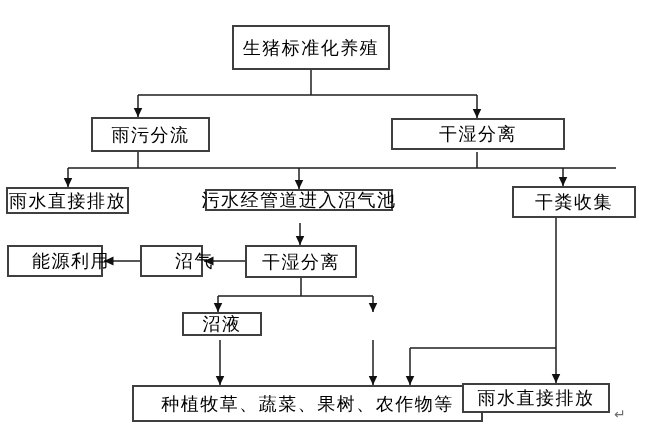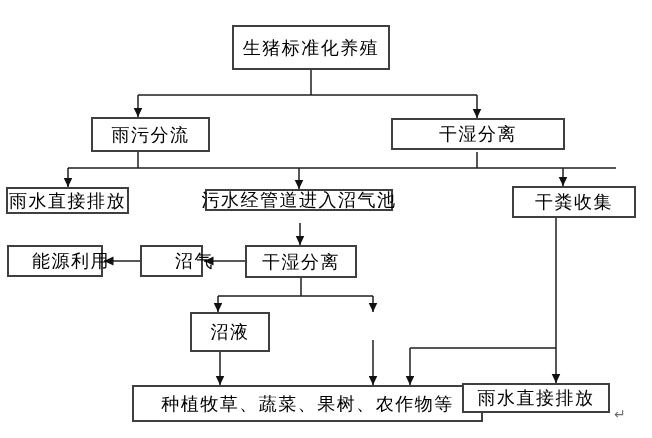--- a/index.html
+++ b/index.html
@@ -96,21 +96,21 @@
   <div class="node" style="left:205px; top:189px; width:188px; height:22px;">污水经管道进入沼气池</div>
 
   <div class="node" style="left:512px; top:186px; width:124px; height:32px;">干粪收集</div>
 
   <div class="node" style="left:7px;   top:245px; width:96px;  height:32px;padding-left:32px;">能源利用</div>
 
   <div class="node" style="left:140px; top:245px; width:63px;  height:32px;padding-left:46px;">沼气</div>
 
   <div class="node" style="left:245px; top:245px; width:112px; height:33px;">干湿分离</div>
 
-  <div class="node" style="left:190px; top:312px; width:80px;  height:40px;">沼液</div>
+  <div class="node" style="left:182px; top:312px; width:80px;  height:24px;">沼液</div>
 
 
   <div class="node" style="left:132px; top:385px; width:351px; height:37px;">种植牧草、蔬菜、果树、农作物等</div>
 
   <div class="node" style="left:462px; top:383px; width:148px; height:30px;">雨水直接排放</div>
 
   <span class="ret-mark">↵</span>
 </div>
 
 </body></html>

